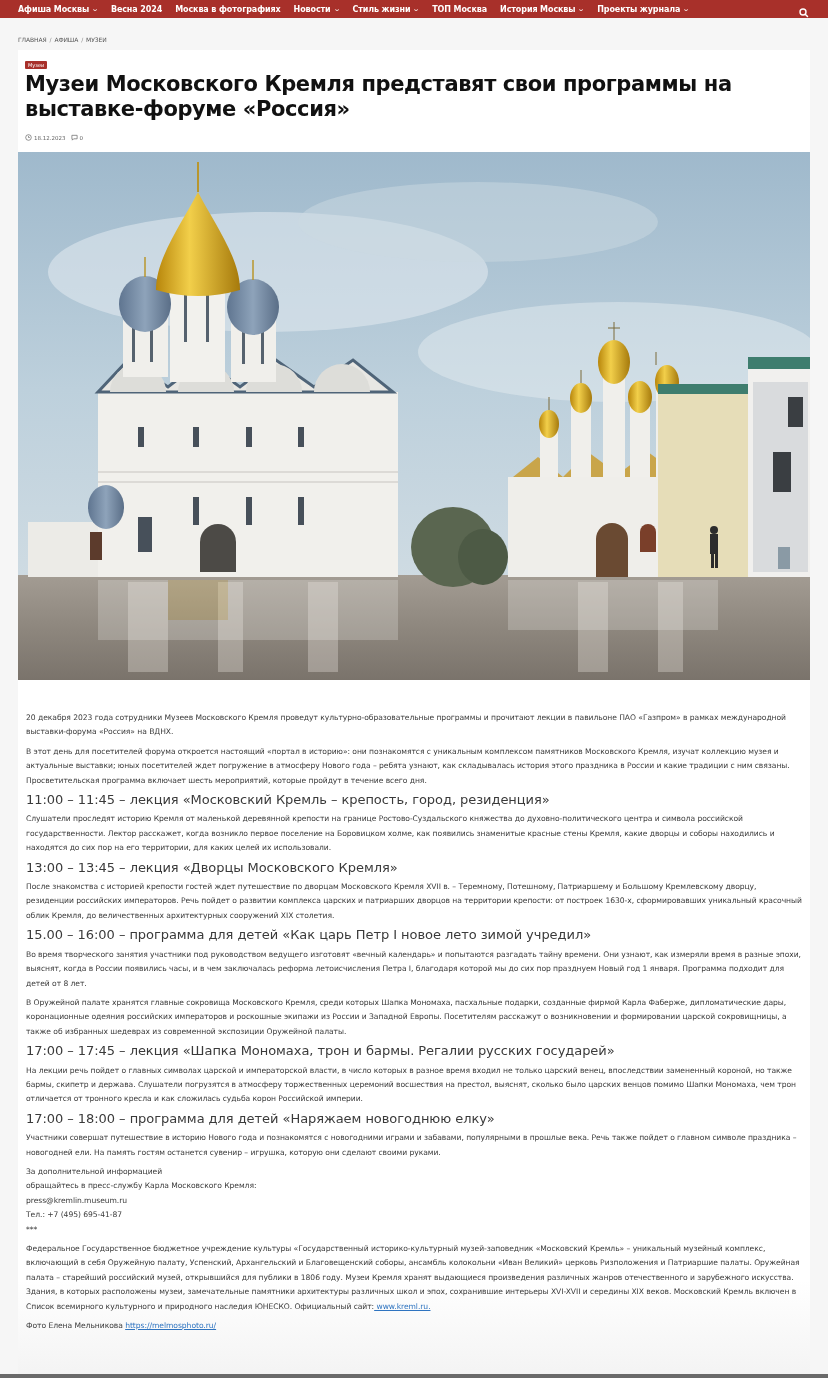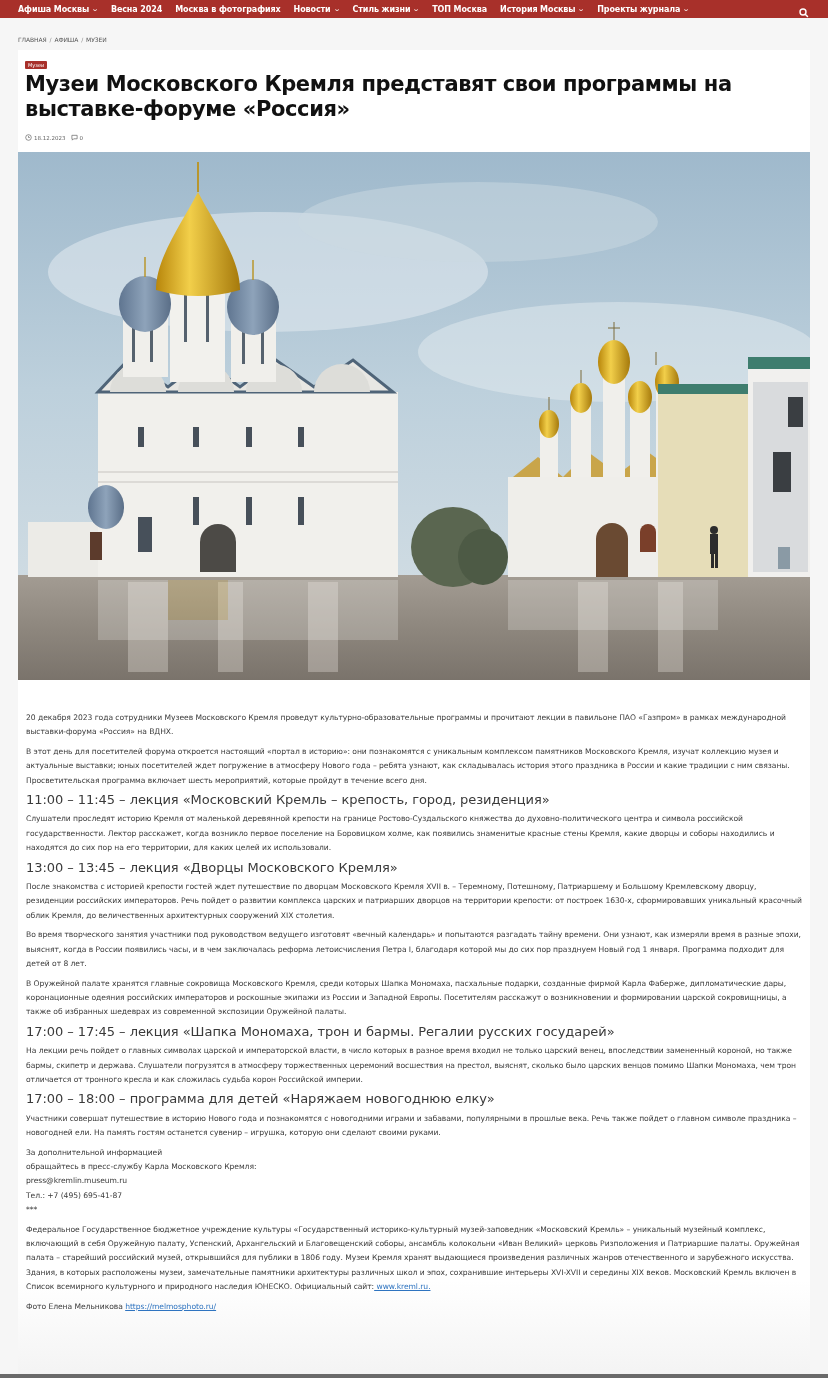--- a/index.html
+++ b/index.html
@@ -241,20 +241,21 @@
     </svg>
   </div>
 
   <div class="content">
     <p>20 декабря 2023 года сотрудники Музеев Московского Кремля проведут культурно-образовательные программы и прочитают лекции в павильоне ПАО «Газпром» в рамках международной выставки-форума «Россия» на ВДНХ.</p>
     <p>В этот день для посетителей форума откроется настоящий «портал в историю»: они познакомятся с уникальным комплексом памятников Московского Кремля, изучат коллекцию музея и актуальные выставки; юных посетителей ждет погружение в атмосферу Нового года – ребята узнают, как складывалась история этого праздника в России и какие традиции с ним связаны. Просветительская программа включает шесть мероприятий, которые пройдут в течение всего дня.</p>
     <p class="time">11:00 – 11:45 – лекция «Московский Кремль – крепость, город, резиденция»</p>
     <p>Слушатели проследят историю Кремля от маленькой деревянной крепости на границе Ростово-Суздальского княжества до духовно-политического центра и символа российской государственности. Лектор расскажет, когда возникло первое поселение на Боровицком холме, как появились знаменитые красные стены Кремля, какие дворцы и соборы находились и находятся до сих пор на его территории, для каких целей их использовали.</p>
     <p class="time">13:00 – 13:45 – лекция «Дворцы Московского Кремля»</p>
     <p>После знакомства с историей крепости гостей ждет путешествие по дворцам Московского Кремля XVII в. – Теремному, Потешному, Патриаршему и Большому Кремлевскому дворцу, резиденции российских императоров. Речь пойдет о развитии комплекса царских и патриарших дворцов на территории крепости: от построек 1630-х, сформировавших уникальный красочный облик Кремля, до величественных архитектурных сооружений XIX столетия.</p>
+    <p class="time">15.00 – 16:00 – программа для детей «Как царь Петр I новое лето зимой учредил»</p>
     <p>Во время творческого занятия участники под руководством ведущего изготовят «вечный календарь» и попытаются разгадать тайну времени. Они узнают, как измеряли время в разные эпохи, выяснят, когда в России появились часы, и в чем заключалась реформа летоисчисления Петра I, благодаря которой мы до сих пор празднуем Новый год 1 января. Программа подходит для детей от 8 лет.</p>
     <p>В Оружейной палате хранятся главные сокровища Московского Кремля, среди которых Шапка Мономаха, пасхальные подарки, созданные фирмой Карла Фаберже, дипломатические дары, коронационные одеяния российских императоров и роскошные экипажи из России и Западной Европы. Посетителям расскажут о возникновении и формировании царской сокровищницы, а также об избранных шедеврах из современной экспозиции Оружейной палаты.</p>
     <p class="time">17:00 – 17:45 – лекция «Шапка Мономаха, трон и бармы. Регалии русских государей»</p>
     <p>На лекции речь пойдет о главных символах царской и императорской власти, в число которых в разное время входил не только царский венец, впоследствии замененный короной, но также бармы, скипетр и держава. Слушатели погрузятся в атмосферу торжественных церемоний восшествия на престол, выяснят, сколько было царских венцов помимо Шапки Мономаха, чем трон отличается от тронного кресла и как сложилась судьба корон Российской империи.</p>
     <p class="time">17:00 – 18:00 – программа для детей «Наряжаем новогоднюю елку»</p>
     <p>Участники совершат путешествие в историю Нового года и познакомятся с новогодними играми и забавами, популярными в прошлые века. Речь также пойдет о главном символе праздника – новогодней ели. На память гостям останется сувенир – игрушка, которую они сделают своими руками.</p>
     <p class="tight">За дополнительной информацией</p>
     <p class="tight">обращайтесь в пресс-службу Карла Московского Кремля:</p>
     <p class="tight">press@kremlin.museum.ru</p>
     <p class="tight">Тел.: +7 (495) 695-41-87</p>

